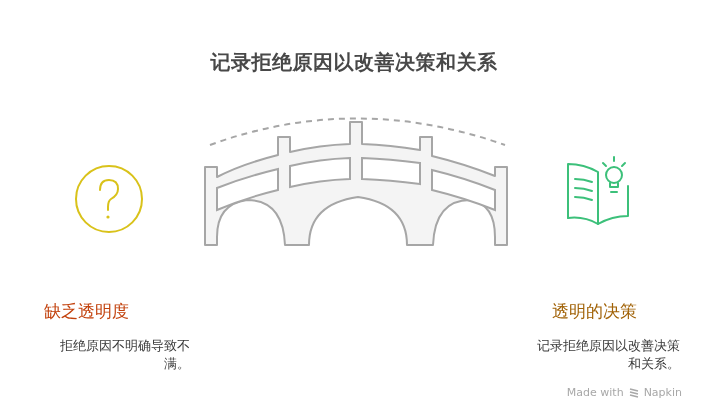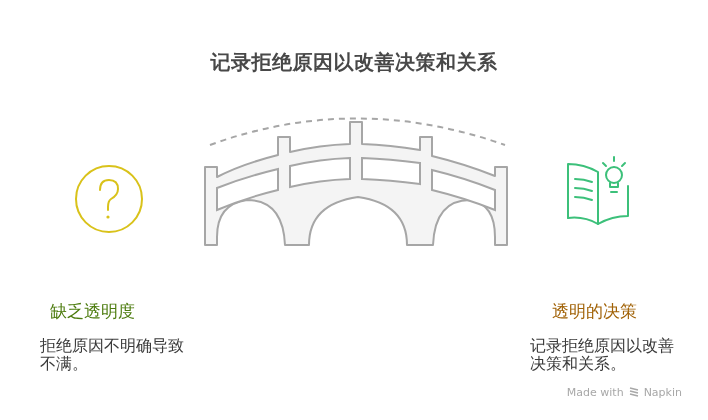--- a/index.html
+++ b/index.html
@@ -10,31 +10,31 @@
   .title {
     position: absolute; left: 0; top: 49px; width: 708px; text-align: center;
     font-size: 20px; font-weight: bold; color: #484848; letter-spacing: 0.5px;
   }
   .bridge { position: absolute; left: 195px; top: 112px; width: 320px; height: 170px; }
   .icon-left { position: absolute; left: 73px; top: 163px; width: 72px; height: 72px; }
   .icon-right { position: absolute; left: 562px; top: 152px; width: 76px; height: 76px; }
   .side-title {
     position: absolute; font-size: 17px; top: 300px; white-space: nowrap;
   }
-  .left-title { left: 50px; color: #4d7c0f; }
+  .left-title { left: 44px; color: #c2410c; }
   .right-title { left: 552px; color: #a16207; }
   .desc {
-    position: absolute; font-size: 16px; color: #3a3a3a; line-height: 18px; text-align: left;
+    position: absolute; font-size: 13px; color: #3a3a3a; line-height: 18px; text-align: right;
     top: 337px;
   }
   .left-desc { left: 40px; width: 150px; }
   .right-desc { left: 530px; width: 150px; }
   .footer {
     position: absolute; right: 26px; top: 386px; font-size: 11px; color: #a8a8a8;
-    display: flex; align-items: flex-start; gap: 4px;
+    display: flex; align-items: flex-end; gap: 4px;
   }
 </style>
 </head>
 <body>
 
 <div class="title">记录拒绝原因以改善决策和关系</div>
 
 <svg class="bridge" viewBox="0 0 320 170">
   <path d="M15,33 Q160,-20 310,33" fill="none" stroke="#a6a6a6" stroke-width="2" stroke-dasharray="6,5"></path>
   <path d="M10,133 L10,55 L22,55 L22,65 Q47,52 83,43 L83,25 L95,25 L95,40 Q125,33 155,32 L155,10 L167,10 L167,32 Q195,33 225,38 L225,25 L237,25 L237,44 Q270,52 300,64 L300,55 L312,55 L312,133 L300,133 L300,125 Q300,92 275,88 Q240,88 238,133 L212,133 Q212,92 163,85 Q114,92 114,133 L90,133 Q88,88 52,88 Q22,92 22,125 L22,133 Z" fill="#f4f4f4" stroke="#a6a6a6" stroke-width="2" stroke-linejoin="round"></path>

